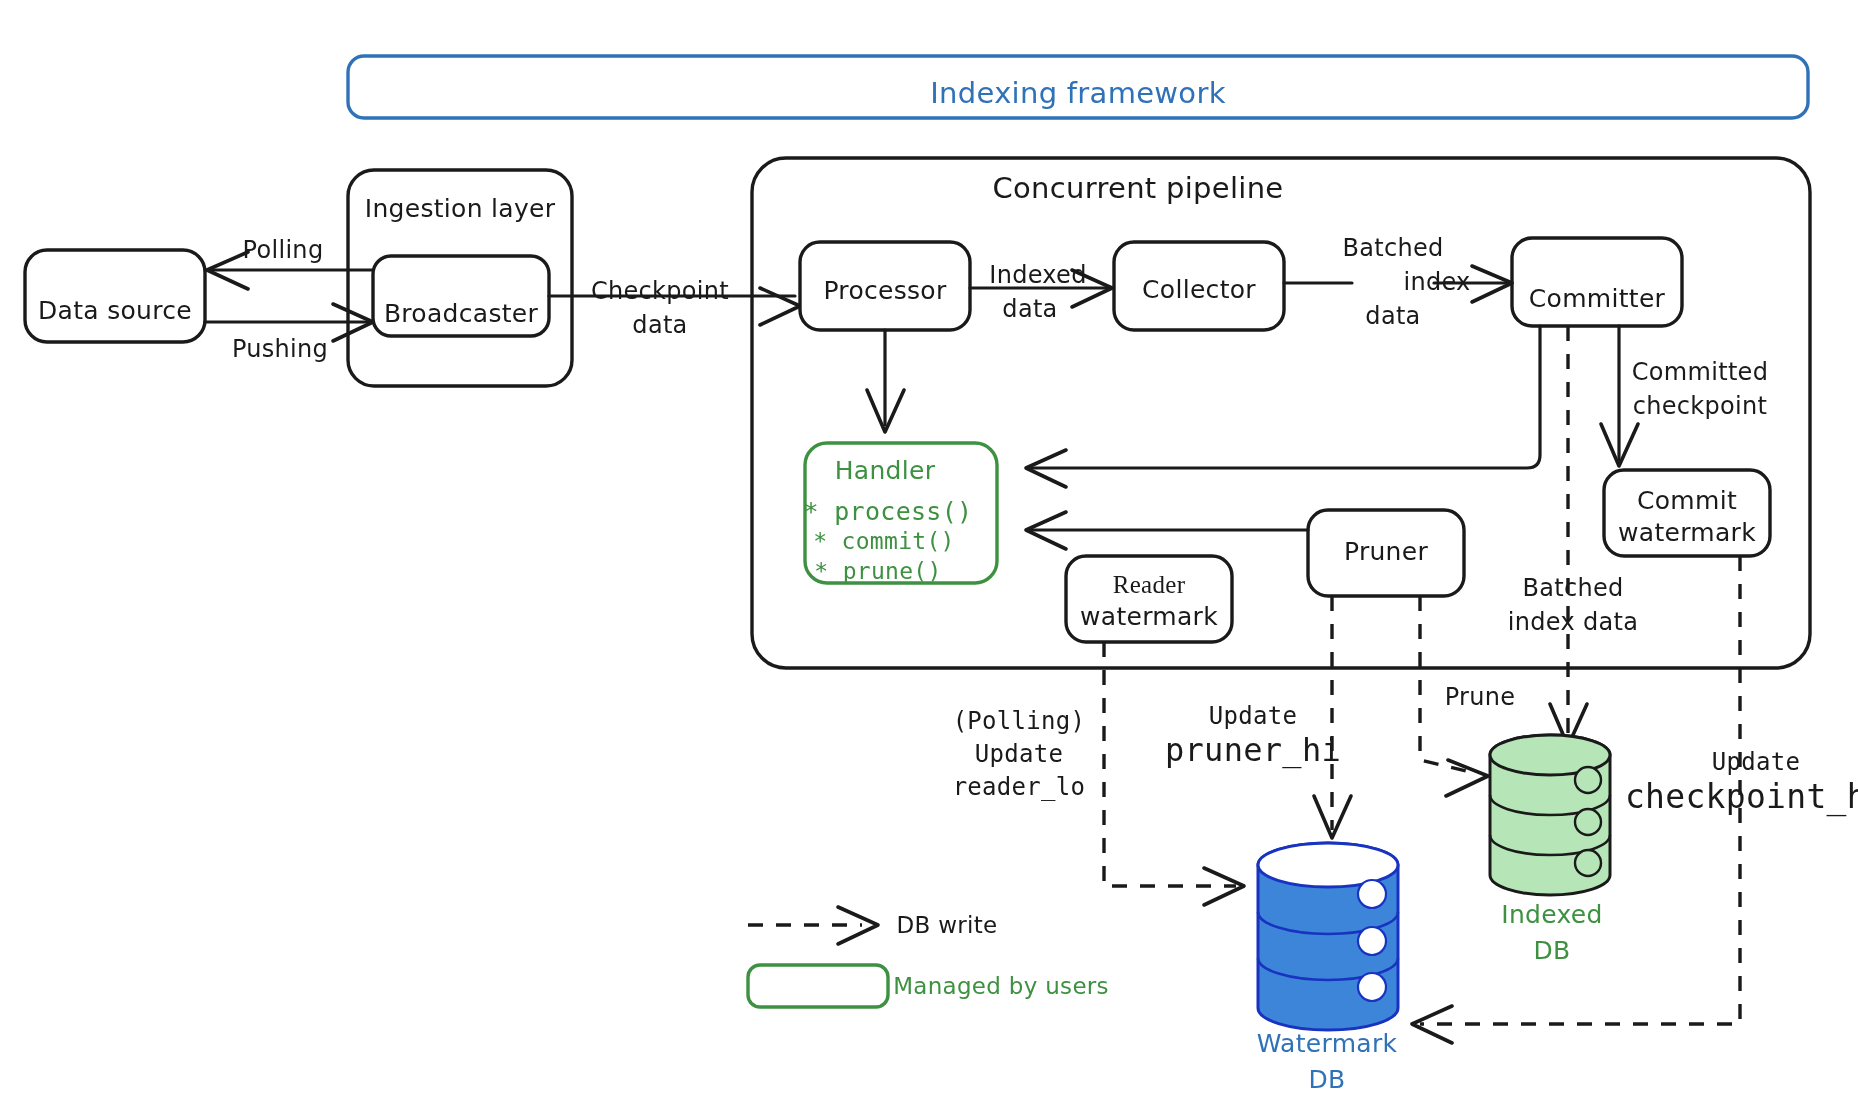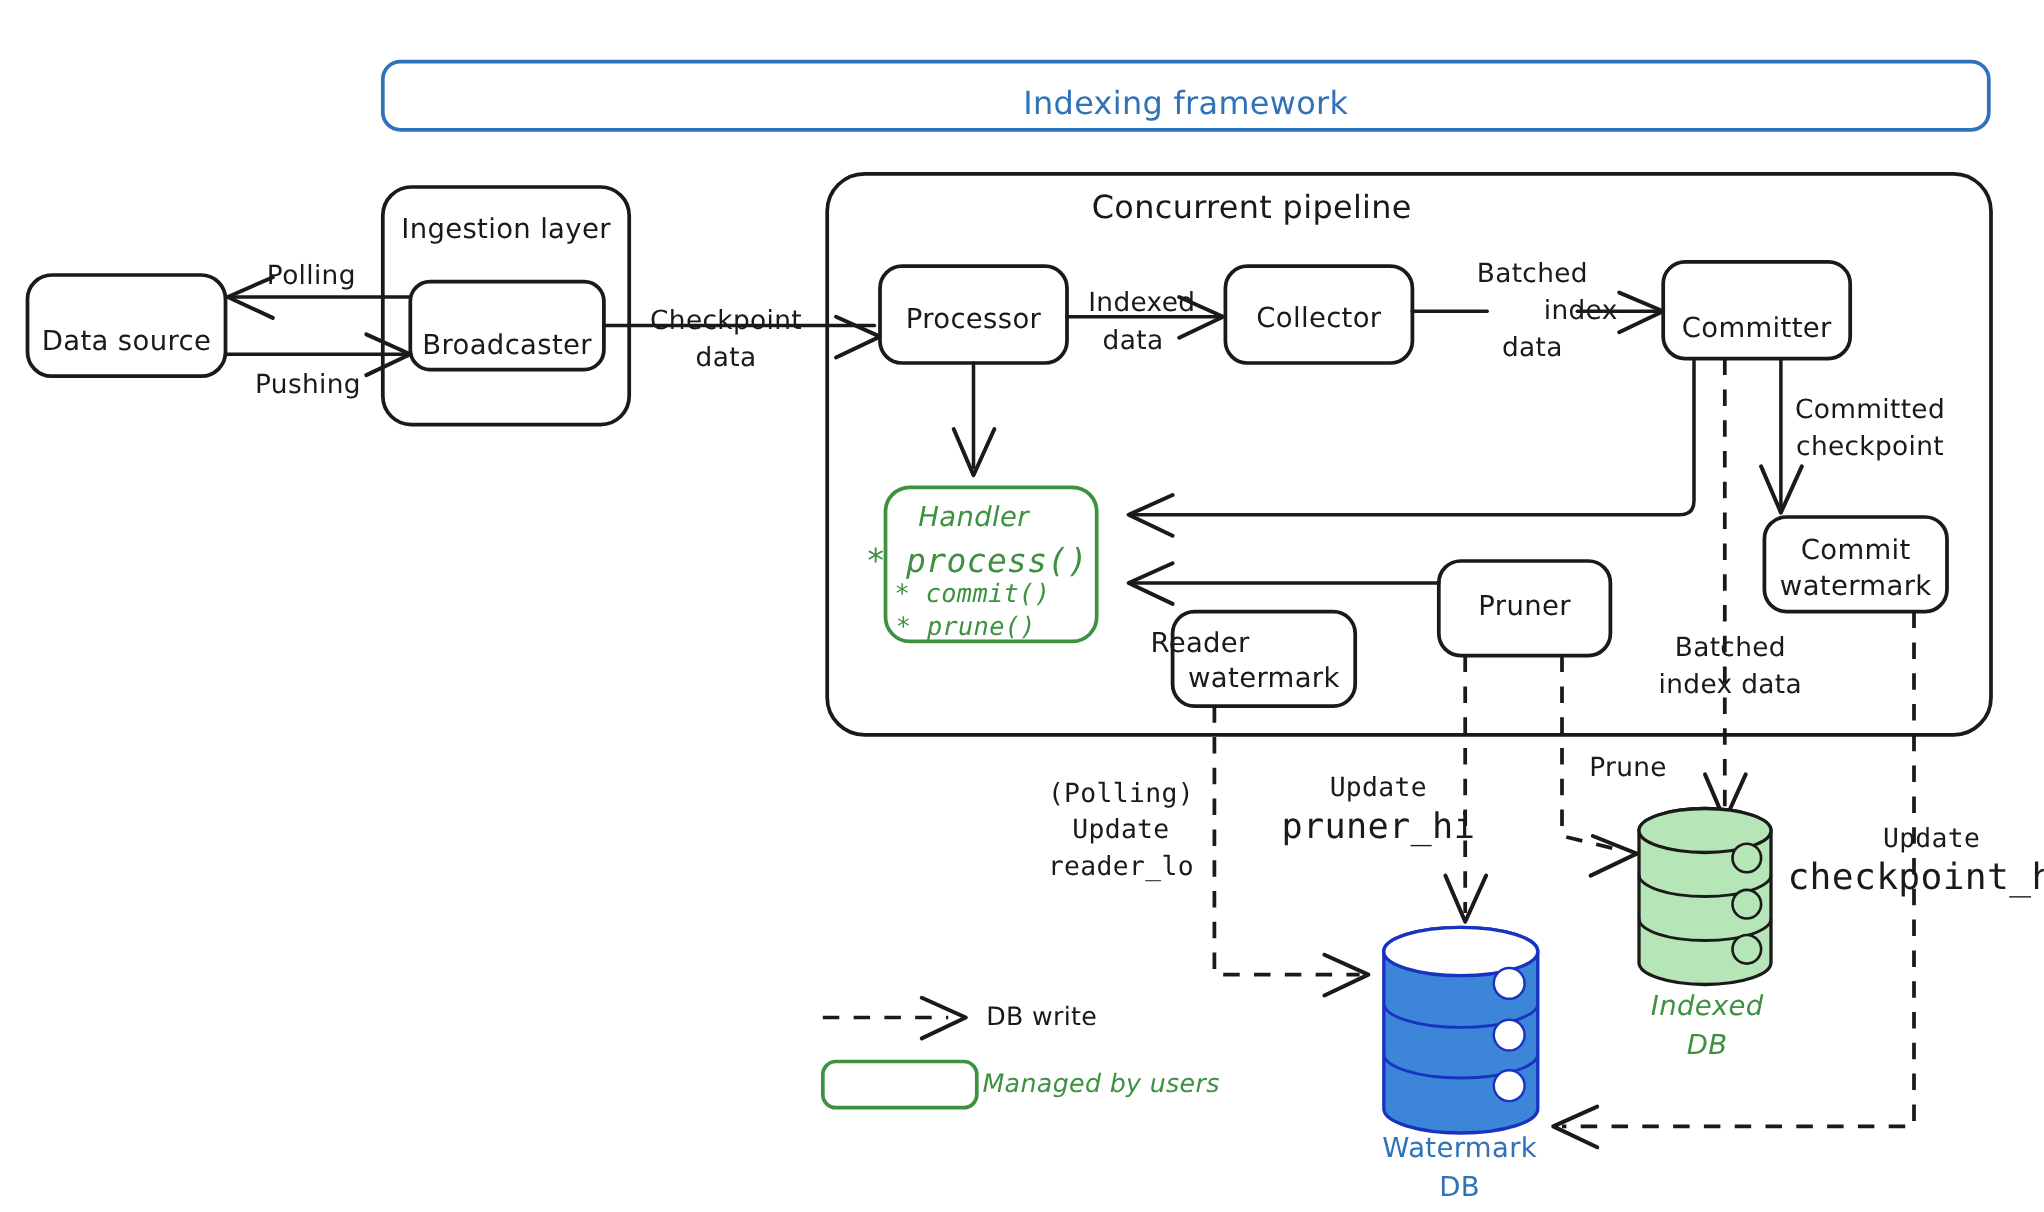--- a/index.html
+++ b/index.html
@@ -81,21 +81,21 @@
     letter-spacing: 0.3px;
     text-align: center;
     transform: translate(-50%, -50%);
     pointer-events: none;
   }
   .hand { font-family: "DejaVu Sans", sans-serif; font-weight: 400; }
   .mono { font-family: "DejaVu Sans Mono", monospace; }
   .node-label { font-size: 25px; }
   .edge-label { font-size: 24px; }
   .frame-title { font-size: 29px; }
-  .green-txt { color: #3d9140; font-style: italic; }
+  .green-txt { color: #3d9140; }
   .blue-txt  { color: #3072b8; }
   .legend-txt { font-size: 23px; }
 </style>
 </head>
 <body>
 
 <div id="diagram-root">
 
 <svg id="scene" viewBox="0 0 1858 1102">
 
@@ -200,25 +200,25 @@
 <div class="lbl hand frame-title" style="left:1138px; top:189px;">Concurrent pipeline</div>
 
 <div class="lbl hand node-label" style="left:115px; top:310px;">Data source</div>
 <div class="lbl hand node-label" style="left:461px; top:313px;">Broadcaster</div>
 <div class="lbl hand node-label" style="left:885px; top:290px;">Processor</div>
 <div class="lbl hand node-label" style="left:1199px; top:289px;">Collector</div>
 <div class="lbl hand node-label" style="left:1597px; top:298px;">Committer</div>
 <div class="lbl hand node-label" style="left:1687px; top:500px;">Commit</div>
 <div class="lbl hand node-label" style="left:1687px; top:532px;">watermark</div>
 <div class="lbl hand node-label" style="left:1386px; top:551px;">Pruner</div>
-<div class="lbl hand node-label" style="left:1091px; top:584px;">Reader</div>
+<div class="lbl hand node-label" style="left:1149px; top:584px;font-family:Liberation Serif, serif;">Reader</div>
 <div class="lbl hand node-label" style="left:1149px; top:616px;">watermark</div>
 
 <div class="lbl hand node-label green-txt" style="left:885px; top:470px; text-align:left; transform:translate(-50%,-50%);">Handler</div>
-<div class="lbl mono green-txt" style="left:888px; top:511px; font-size:30px; text-align:left; transform:translate(-50%,-50%);">* process()</div>
+<div class="lbl mono green-txt" style="left:888px; top:511px; font-size:25px; text-align:left; transform:translate(-50%,-50%);">* process()</div>
 <div class="lbl mono green-txt" style="left:884px; top:541px; font-size:23px; text-align:left; transform:translate(-50%,-50%);">* commit()</div>
 <div class="lbl mono green-txt" style="left:878px; top:571px; font-size:23px; text-align:left; transform:translate(-50%,-50%);">* prune()</div>
 
 <div class="lbl hand node-label green-txt" style="left:1552px; top:914px;">Indexed</div>
 <div class="lbl hand node-label green-txt" style="left:1552px; top:950px;">DB</div>
 <div class="lbl hand node-label blue-txt" style="left:1327px; top:1043px;">Watermark</div>
 <div class="lbl hand node-label blue-txt" style="left:1327px; top:1079px;">DB</div>
 
 <div class="lbl hand edge-label" style="left:283px; top:251px;">Polling</div>
 <div class="lbl hand edge-label" style="left:280px; top:350px;">Pushing</div>

